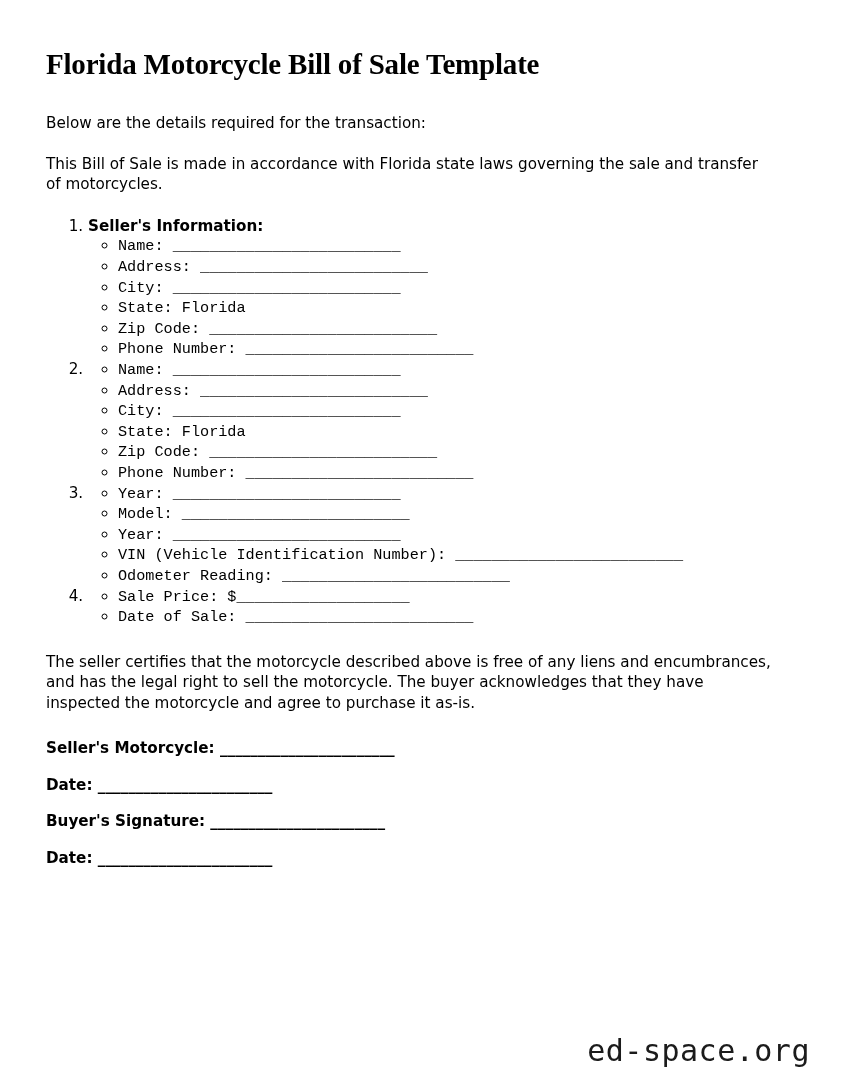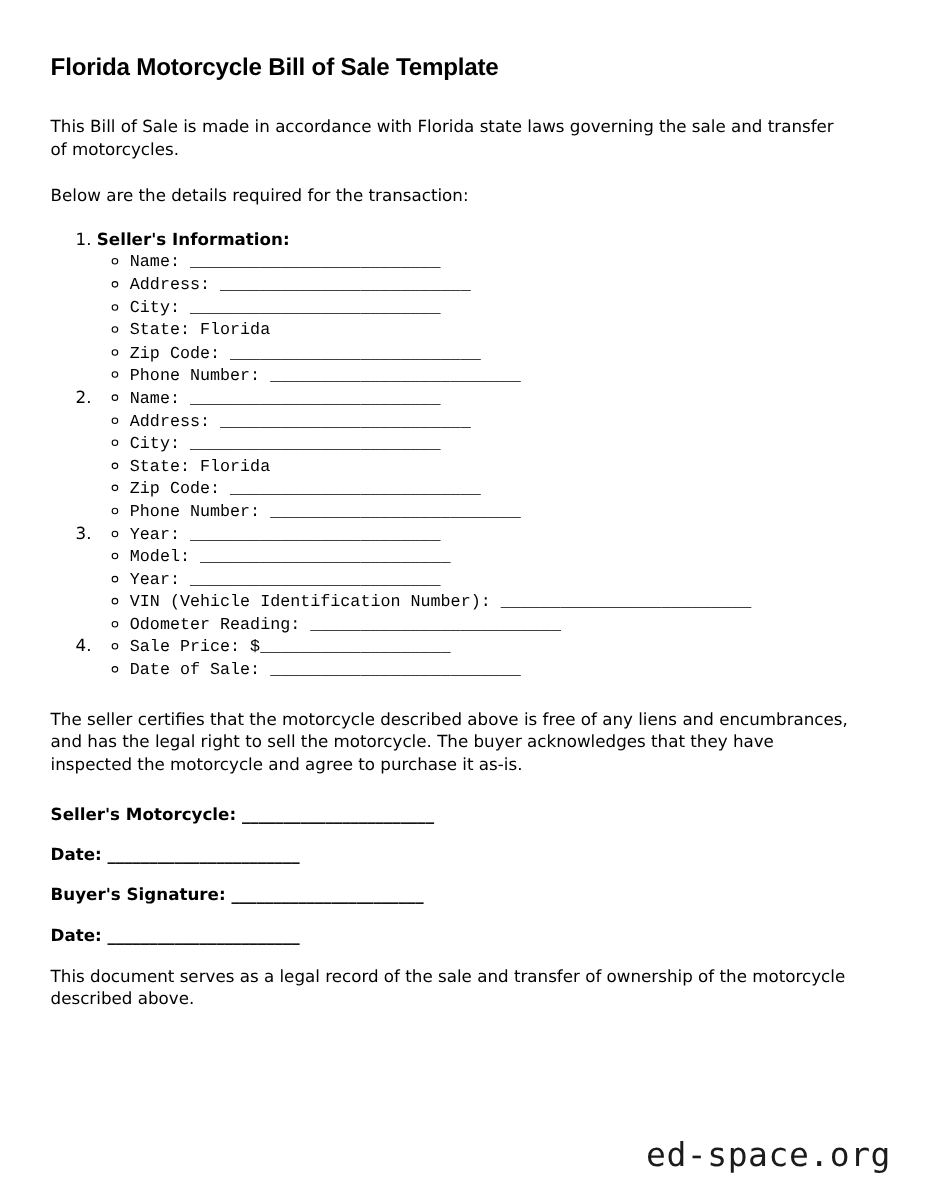--- a/index.html
+++ b/index.html
@@ -24,26 +24,26 @@
     padding: 0;
     overflow: hidden;
   }
   .content {
     position: absolute;
     left: 46px;
     top: 48px;
     width: 726px;
   }
   h1.doc-title {
-    font-size: 22px;
+    font-size: 29px;
     font-weight: bold;
     letter-spacing: -0.2px;
     line-height: 1.15;
     margin: 0 0 32px 0;
-    font-family: Liberation Sans, sans-serif;
+    font-family: Liberation Serif, serif;
   }
   p.para {
     font-size: 15.2px;
     line-height: 20.5px;
     margin: 0 0 22px 0;
     font-family: "DejaVu Sans", sans-serif;
   }
   p.para.tight {
     margin-bottom: 20px;
   }
@@ -109,23 +109,23 @@
   }
 </style>
 </head>
 <body>
 
 <div class="page">
   <div class="content">
 
     <h1 class="doc-title">Florida Motorcycle Bill of Sale Template</h1>
 
+    <p class="para tight">Below are the details required for the transaction:</p>
+
     <p class="para">This Bill of Sale is made in accordance with Florida state laws governing the sale and transfer of motorcycles.</p>
-
-    <p class="para tight">Below are the details required for the transaction:</p>
 
     <ol class="main-list">
 
       <li>
         <span class="sect-head">Seller's Information:</span>
         <ul class="sub-list">
           <li><span class="fieldline">Name: </span><span class="fieldline">_________________________</span></li>
           <li><span class="fieldline">Address: </span><span class="fieldline">_________________________</span></li>
           <li><span class="fieldline">City: </span><span class="fieldline">_________________________</span></li>
           <li><span class="fieldline">State: Florida</span><span class="fieldline"></span></li>
@@ -168,18 +168,17 @@
 
     <p class="para">The seller certifies that the motorcycle described above is free of any liens and encumbrances, and has the legal right to sell the motorcycle. The buyer acknowledges that they have inspected the motorcycle and agree to purchase it as-is.</p>
 
     <div class="sig-block">
       <div class="sig-row"><span>Seller's Motorcycle: </span><span>_______________________</span></div>
       <div class="sig-row"><span>Date: </span><span>_______________________</span></div>
       <div class="sig-row"><span>Buyer's Signature: </span><span>_______________________</span></div>
       <div class="sig-row"><span>Date: </span><span>_______________________</span></div>
     </div>
 
-    <p class="para closing">This document serves as a legal record of the sale and transfer of ownership of the motorcycle described above.</p>
 
   </div>
 
   <div class="watermark">ed-space.org</div>
 </div>
 
 </body></html>

